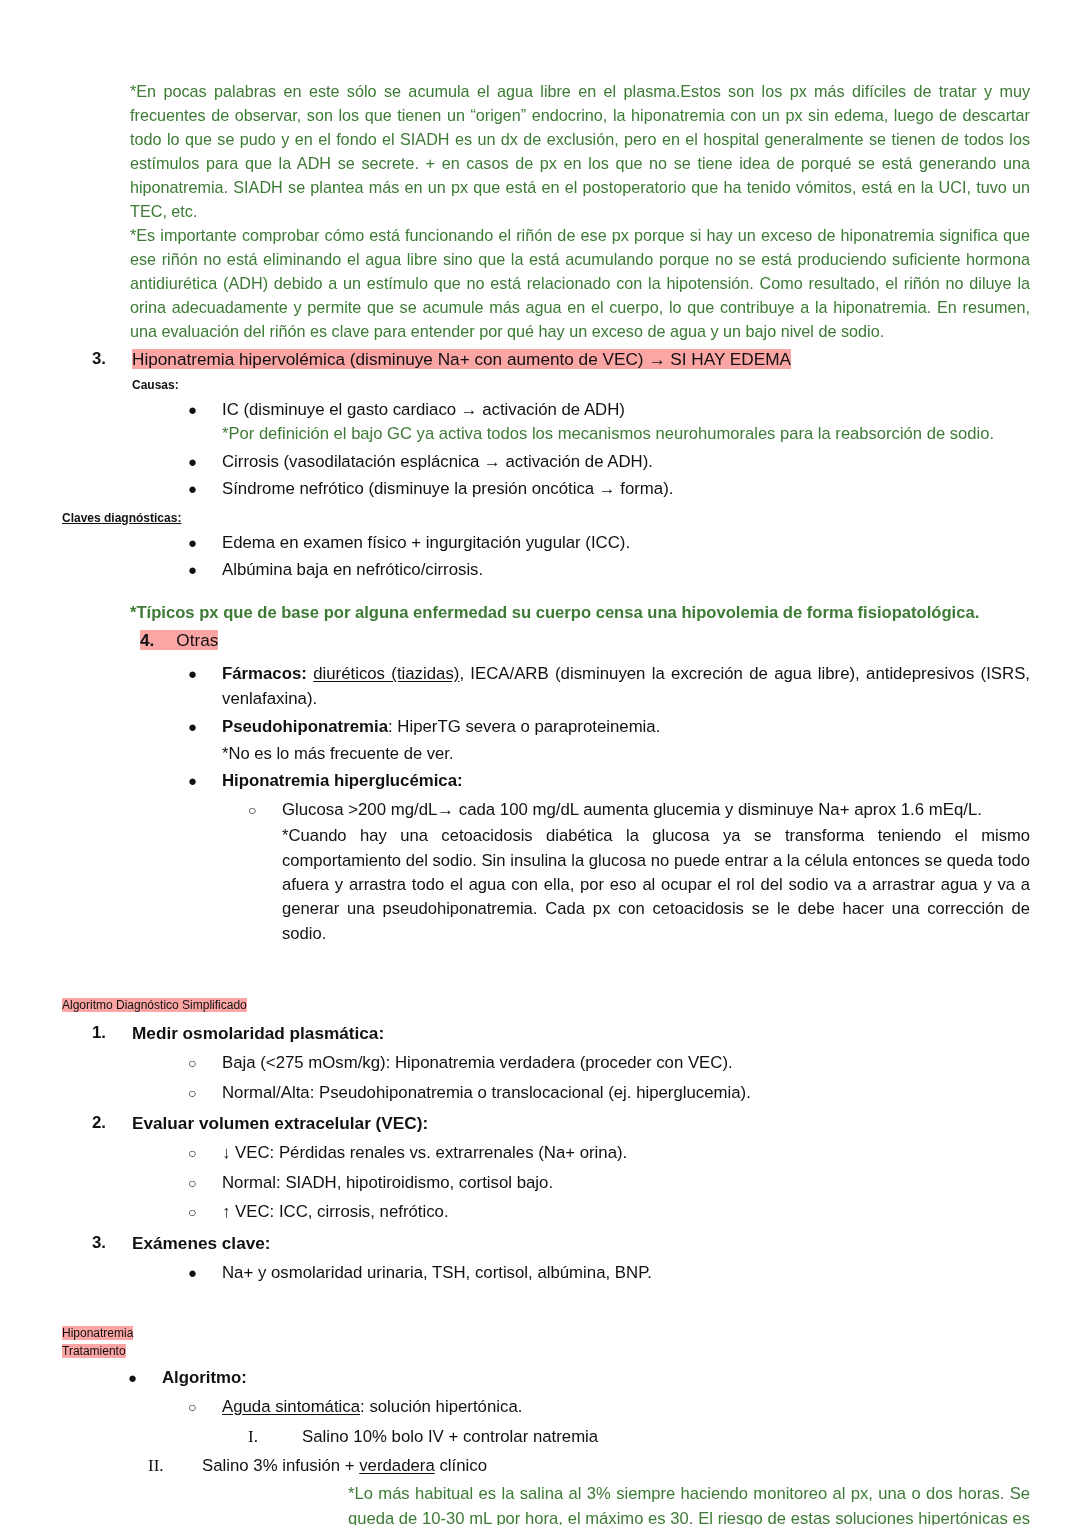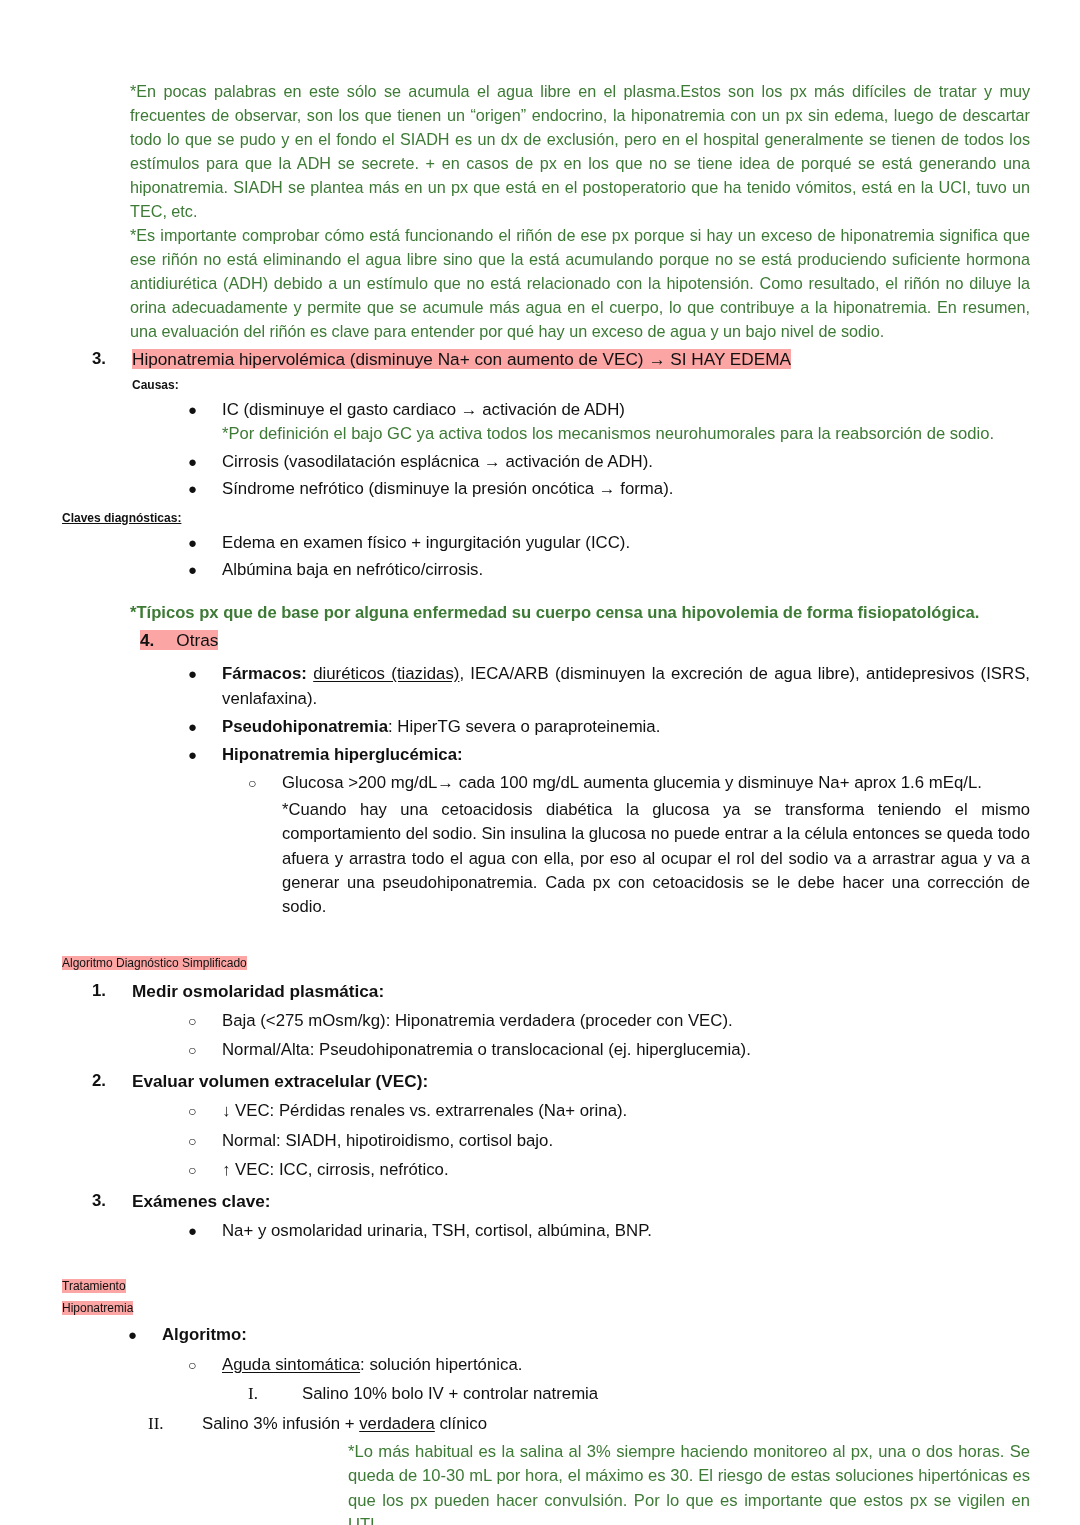--- a/index.html
+++ b/index.html
@@ -163,36 +163,37 @@
   <div class="row bul just" style="margin-left:126px;margin-top:9px;">
     <span class="marker black">●</span>
     <span class="body black"><span class="b">Fármacos</span><span class="b">:</span> <span class="u">diuréticos (tiazidas)</span><span>, IECA/ARB (disminuyen la excreción de agua libre), antidepresivos (ISRS, venlafaxina).</span></span>
   </div>
 
   <div class="row bul" style="margin-left:126px;margin-top:4px;">
     <span class="marker black">●</span>
     <span class="body black"><span class="b">Pseudohiponatremia</span><span>: HiperTG severa o paraproteinemia.</span></span>
   </div>
 
+  <p class="lvl-note black" style="margin-left:160px;margin-top:2px;">*No es lo más frecuente de ver.</p>
 
   <div class="row bul" style="margin-left:126px;margin-top:3px;">
     <span class="marker black">●</span>
     <span class="body black b">Hiponatremia hiperglucémica:</span>
   </div>
 
   <div class="row hol just" style="margin-left:186px;margin-top:4px;">
     <span class="marker black">○</span>
     <span class="body black">Glucosa &gt;200 mg/dL→ cada 100 mg/dL aumenta glucemia y disminuye Na+ aprox 1.6 mEq/L.</span>
   </div>
 
   <p class="lvl-note black" style="margin-left:220px;margin-top:2px;">*Cuando hay una cetoacidosis diabética la glucosa ya se transforma teniendo el mismo comportamiento del sodio. Sin insulina la glucosa no puede entrar a la célula entonces se queda todo afuera y arrastra todo el agua con ella, por eso al ocupar el rol del sodio va a arrastrar agua y va a generar una pseudohiponatremia. Cada px con cetoacidosis se le debe hacer una corrección de sodio.</p>
 
   <div class="gap-lg"></div>
 
-  <p class="sect-head" style="margin-left:0;margin-top:0;">
+  <p class="sect-head" style="margin-left:0;margin-top:16px;">
     <span class="hl black">Algoritmo Diagnóstico Simplificado</span>
   </p>
 
   <div class="row num1" style="margin-left:30px;margin-top:7px;">
     <span class="marker black">1.</span>
     <span class="body black b">Medir osmolaridad plasmática:</span>
   </div>
 
   <div class="row hol" style="margin-left:126px;margin-top:5px;">
     <span class="marker black">○</span>
@@ -229,28 +230,28 @@
     <span class="body black b">Exámenes clave:</span>
   </div>
 
   <div class="row bul" style="margin-left:126px;margin-top:5px;">
     <span class="marker black">●</span>
     <span class="body black">Na+ y osmolaridad urinaria, TSH, cortisol, albúmina, BNP.</span>
   </div>
 
   <div class="gap-lg"></div>
 
+  <p class="sect-head" style="margin-left:0;margin-top:4px;">
+    <span class="hl black">Hiponatremia</span>
+  </p>
+
   <p class="sect-head" style="margin-left:0;margin-top:0;">
     <span class="hl black">Tratamiento</span>
   </p>
 
-  <p class="sect-head" style="margin-left:0;margin-top:4px;">
-    <span class="hl black">Hiponatremia</span>
-  </p>
-
   <div class="row bul" style="margin-left:66px;margin-top:6px;">
     <span class="marker black">●</span>
     <span class="body black b">Algoritmo:</span>
   </div>
 
   <div class="row hol" style="margin-left:126px;margin-top:5px;">
     <span class="marker black">○</span>
     <span class="body black"><span class="u">Aguda sintomática</span><span>: solución hipertónica.</span></span>
   </div>
 

